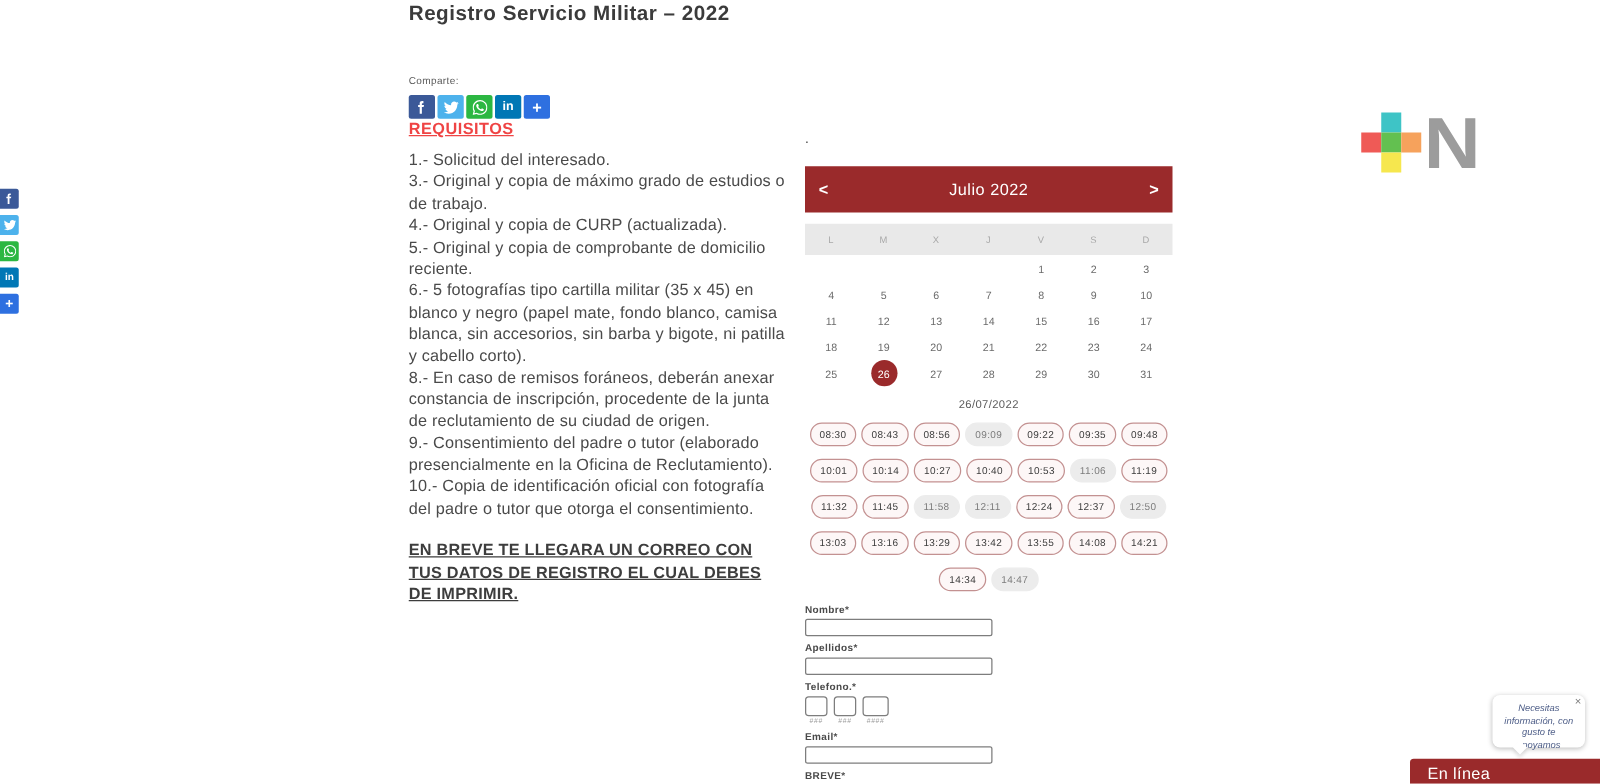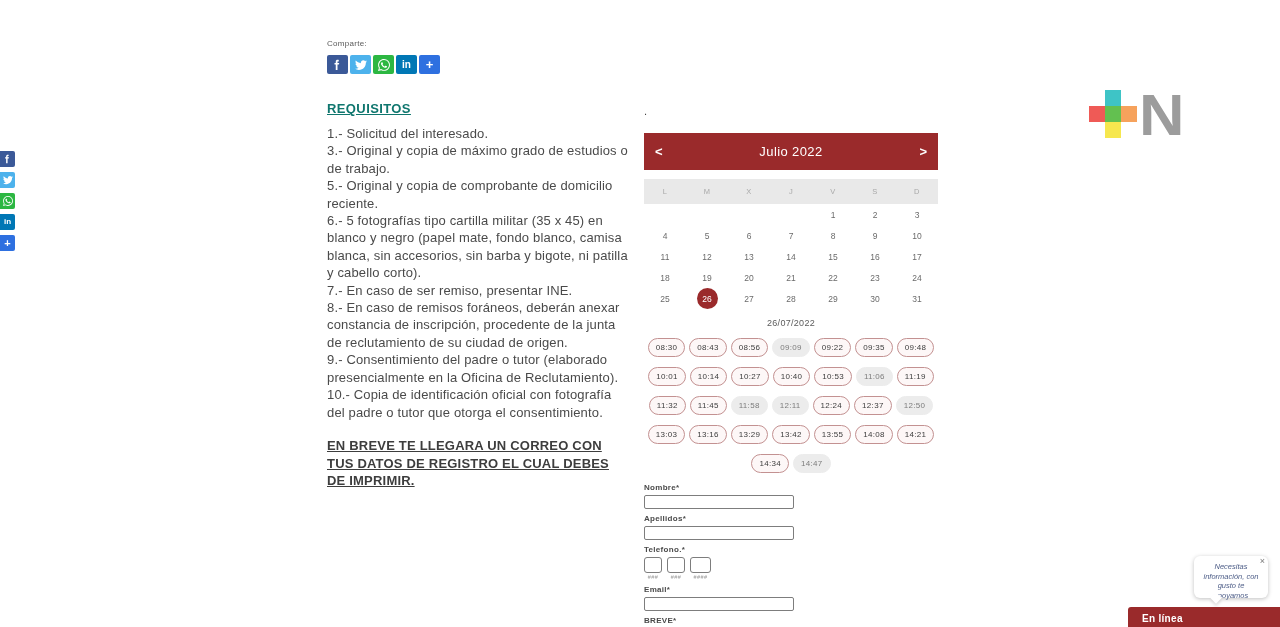--- a/index.html
+++ b/index.html
@@ -17,21 +17,21 @@
   
   .article { position:absolute; left:327px; top:0; width:301px; }
   .title { font-size:16.5px; font-weight:600; letter-spacing:.4px; color:#3b3b3b; padding-top:2px; }
   .share-label { margin-top:39px; font-size:8px; color:#5a5a5a; letter-spacing:.3px; }
   .share-row { margin-top:7px; display:flex; }
   .share-btn { width:21px; height:19px; margin-right:2px; border-radius:2px;
                display:flex; align-items:center; justify-content:center; color:#fff; cursor:pointer; }
   .share-btn svg { width:12px; height:12px; fill:#fff; }
   .share-btn .txt { font-size:10px; font-weight:bold; color:#fff; line-height:1; }
   .intro { margin-top:13px; font-size:13px; line-height:17.4px; letter-spacing:.15px; }
-  .req-heading { margin-top:27px; font-size:13px; font-weight:700; color:#0f766e;
+  .req-heading { font-size:13px; font-weight:700; color:#ef4444;
                  text-decoration:underline; letter-spacing:.4px; }
   .req-list { margin-top:9px; font-size:13px; line-height:17.4px; letter-spacing:.15px; }
   .notice { margin-top:16px; font-size:13px; line-height:17.6px; font-weight:700; color:#3d3d3d;
             text-decoration:underline; letter-spacing:.2px; }
 
   
   .booking { position:absolute; left:644px; top:104px; width:294px; }
   .stray-dot { height:14px; margin-bottom:15px; font-size:11px; color:#444; line-height:14px; }
   .cal-header { height:37px; background:var(--maroon); color:#fff; display:flex;
                 align-items:center; justify-content:space-between; padding:0 11px; }
@@ -72,21 +72,21 @@
 
   
   .chat-tooltip { position:absolute; left:1194px; top:556px; width:74px; height:42px; background:#fff;
                   border-radius:6px; box-shadow:0 1px 4px rgba(0,0,0,.25); padding:6px 6px 0 6px; }
   .chat-tooltip-text { font-size:7.5px; font-style:italic; color:#4d5d87; text-align:center; line-height:9.5px; }
   .chat-close { position:absolute; right:3px; top:0px; font-size:9px; color:#777; cursor:pointer; line-height:10px; }
   .chat-tail { position:absolute; left:18px; bottom:-4px; width:8px; height:8px; background:#fff;
                transform:rotate(45deg); box-shadow:2px 2px 3px rgba(0,0,0,.12); }
   .chat-bar { position:absolute; left:1128px; top:607px; width:152px; height:22px; background:var(--maroon);
               border-radius:3px 0 0 0; display:flex; align-items:center; padding-left:14px; cursor:pointer; }
-  .chat-bar span { color:#fff; font-size:10px; font-weight:700; letter-spacing:.3px; }
+  .chat-bar span { color:#fff; font-size:13px; font-weight:400; letter-spacing:.3px; }
 </style>
 </head>
 <body>
 
 <div class="page">
 
   <div class="social-rail" id="social-rail">
       <div class="rail-btn" title="Facebook" style="background-color: rgb(59, 89, 152);">
         <svg viewBox="0 0 24 24">
           <path d="M13.5 8H11v-2c0-.7.2-1 1.1-1h1.4V1.8S12.4 1.7 11.3 1.7C9 1.7 7.5 3 7.5 5.6V8H5v3h2.5v11h3.5V11h2.7l.8-3z"></path>
@@ -104,20 +104,21 @@
       </div>
       <div class="rail-btn" title="LinkedIn" style="background-color: rgb(0, 119, 181);">
         <span class="txt">in</span>
       </div>
       <div class="rail-btn" title="Share" style="background-color: rgb(46, 112, 224);">
         <span class="txt" style="font-size: 11px;">+</span>
       </div>
     </div>
 
   <article class="article">
+    <h1 class="title">Registro Servicio Militar – 2022</h1>
     <div class="share-label">Comparte:</div>
     <div class="share-row" id="share-row">
         <div class="share-btn" title="Facebook" style="background-color: rgb(59, 89, 152);">
           <svg viewBox="0 0 24 24">
             <path d="M13.5 8H11v-2c0-.7.2-1 1.1-1h1.4V1.8S12.4 1.7 11.3 1.7C9 1.7 7.5 3 7.5 5.6V8H5v3h2.5v11h3.5V11h2.7l.8-3z"></path>
           </svg>
         </div>
         <div class="share-btn" title="Twitter" style="background-color: rgb(77, 178, 236);">
           <svg viewBox="0 0 24 24">
             <path d="M23.9 4.6c-.9.4-1.8.7-2.8.8 1-.6 1.8-1.6 2.2-2.7-1 .6-2 1-3.1 1.2C19.3 2.9 18 2.3 16.6 2.3c-2.7 0-4.9 2.2-4.9 4.9 0 .4 0 .8.1 1.1C7.7 8.1 4.1 6.1 1.6 3.2c-.4.7-.6 1.6-.6 2.5 0 1.7.9 3.2 2.2 4.1-.8 0-1.6-.2-2.2-.6v.1c0 2.4 1.7 4.4 3.9 4.8-.4.1-.8.2-1.3.2-.3 0-.6 0-.9-.1.6 2 2.4 3.4 4.6 3.4-1.7 1.3-3.8 2.1-6.1 2.1H.1c2.2 1.4 4.8 2.2 7.6 2.2 9 0 14-7.5 14-14v-.6c1-.7 1.8-1.6 2.2-2.6z"></path>
@@ -132,23 +133,23 @@
           <span class="txt">in</span>
         </div>
         <div class="share-btn" title="Share" style="background-color: rgb(46, 112, 224);">
           <span class="txt" style="font-size: 13px;">+</span>
         </div>
       </div>
     <h2 class="req-heading">REQUISITOS</h2>
     <div class="req-list" id="req-list">
         <div>1.- Solicitud del interesado.</div>
         <div>3.- Original y copia de máximo grado de estudios o de trabajo.</div>
+        <div>4.- Original y copia de CURP (actualizada).</div>
         <div>5.- Original y copia de comprobante de domicilio reciente.</div>
         <div>6.- 5 fotografías tipo cartilla militar (35 x 45) en blanco y negro (papel mate, fondo blanco, camisa blanca, sin accesorios, sin barba y bigote, ni patilla y cabello corto).</div>
-        <div>7.- En caso de ser remiso, presentar INE.</div>
         <div>8.- En caso de remisos foráneos, deberán anexar constancia de inscripción, procedente de la junta de reclutamiento de su ciudad de origen.</div>
         <div>9.- Consentimiento del padre o tutor (elaborado presencialmente en la Oficina de Reclutamiento).</div>
         <div>10.- Copia de identificación oficial con fotografía del padre o tutor que otorga el consentimiento.</div>
       </div>
     <p class="notice">EN BREVE TE LLEGARA UN CORREO CON TUS DATOS DE REGISTRO EL CUAL DEBES DE IMPRIMIR.</p>
 
   </article>
 
   <div class="booking">
     <div class="stray-dot">.</div>

